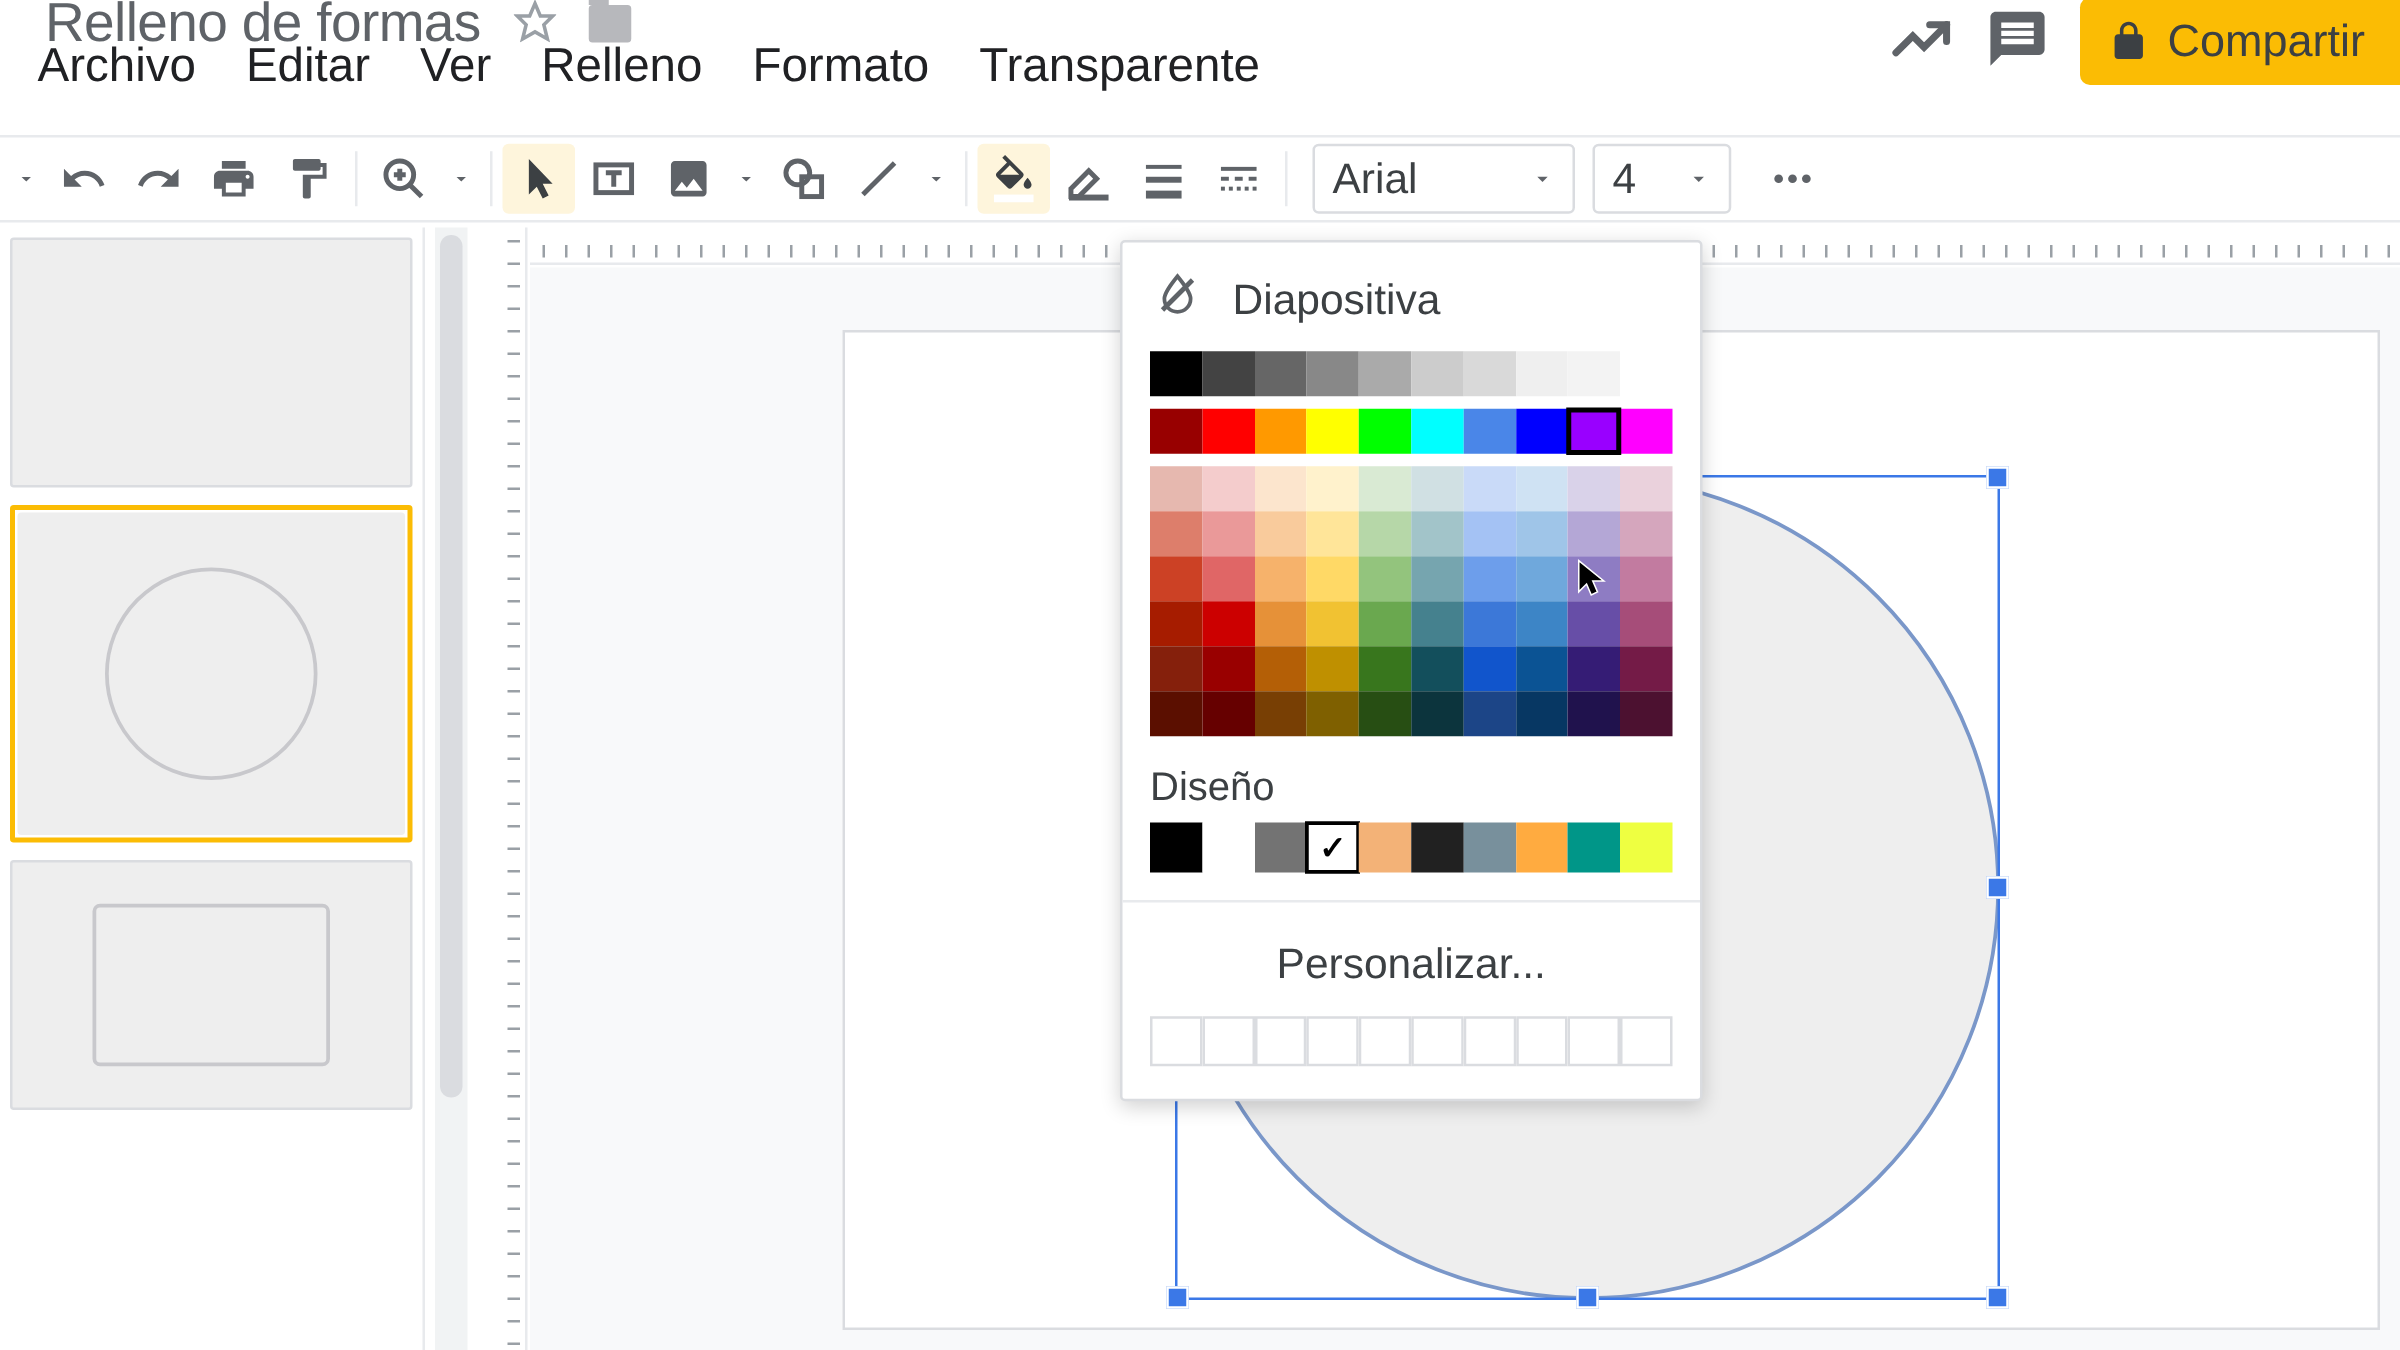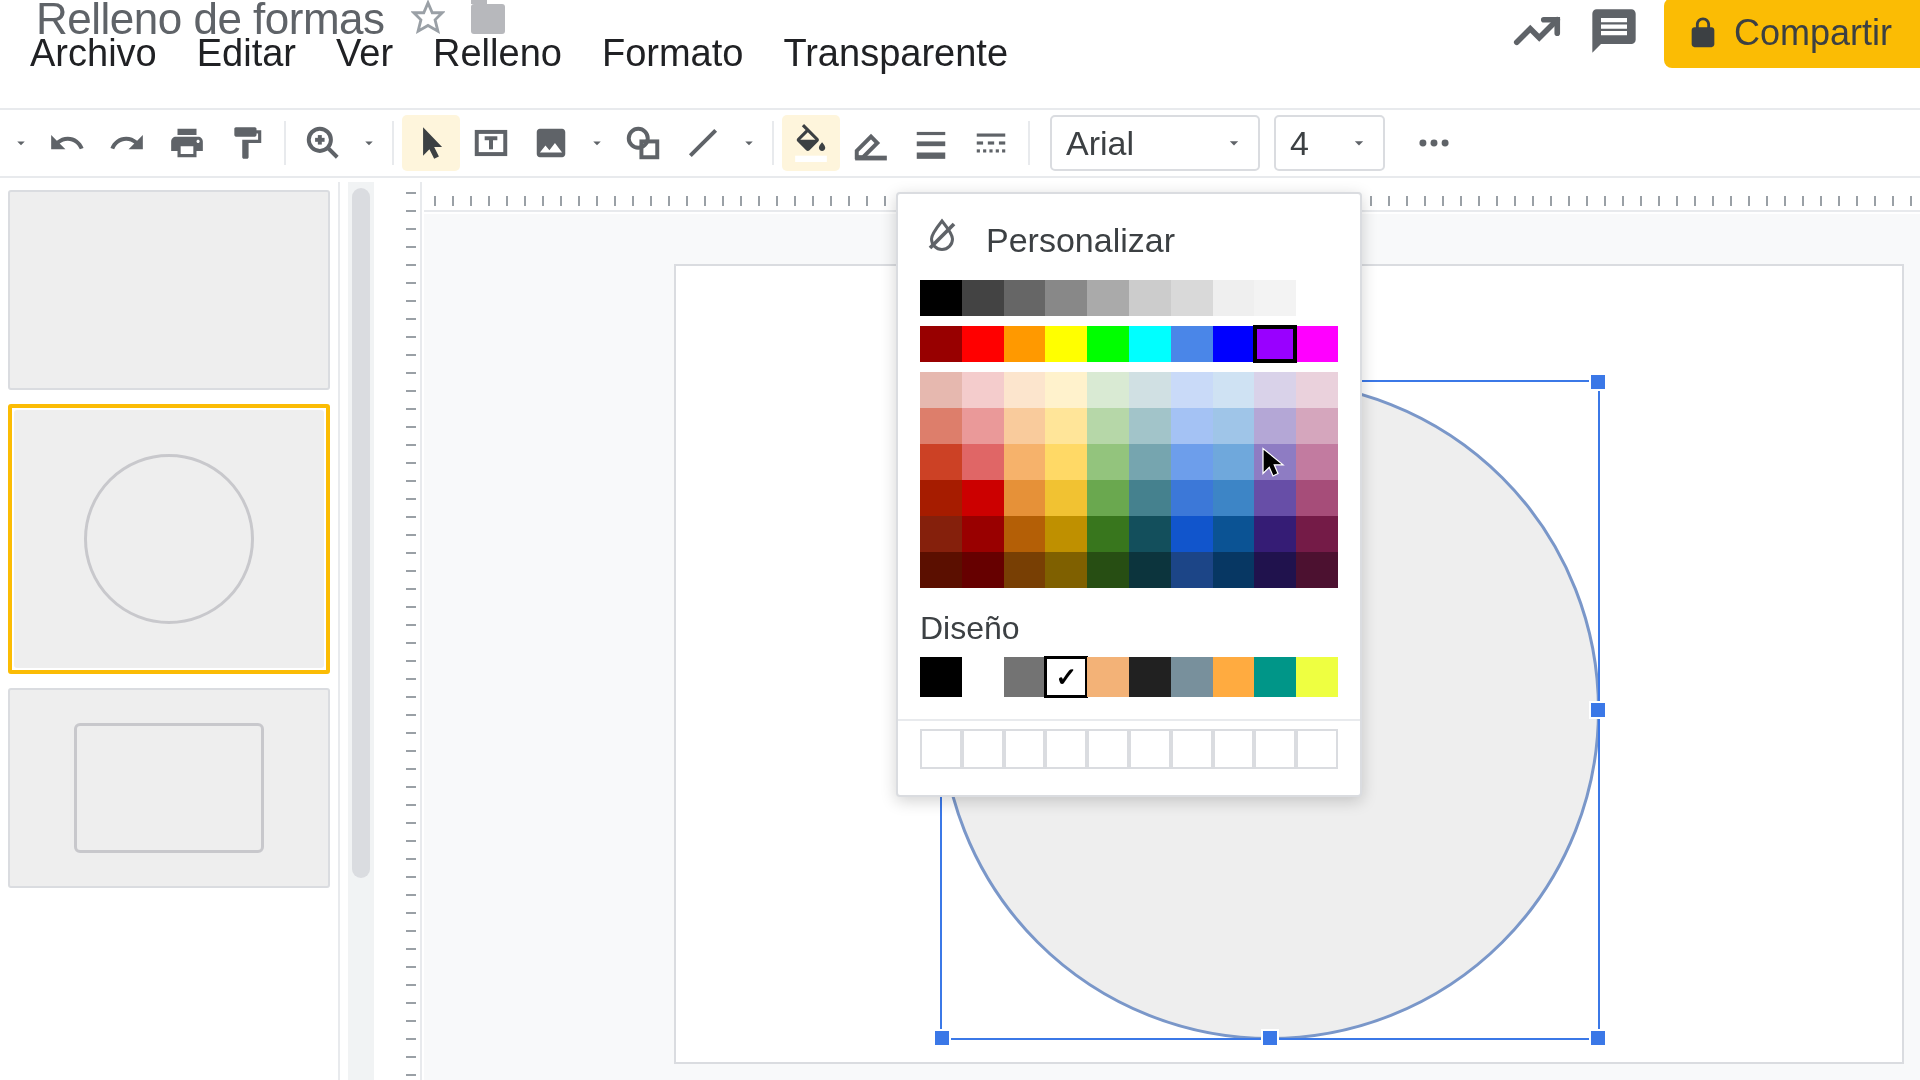--- a/index.html
+++ b/index.html
@@ -453,21 +453,21 @@
 </div>
 
 <div class="color-popup">
   <div class="transparent-row">
     <span class="no-color-icon">
       <svg viewBox="0 0 24 24" fill="#5f6368">
           <path d="M12 2C8 7 5 11 5 14a7 7 0 0014 0c0-3-3-7-7-12z" fill="none" stroke="#5f6368" stroke-width="2"></path>
           <line x1="4" y1="20" x2="20" y2="4" stroke="#5f6368" stroke-width="2.5"></line>
         </svg>
     </span>
-    <span>Personalizar</span>
+    <span>Diapositiva</span>
   </div>
 
   <div class="palette" id="palette">
       <div class="swatch-row">
         <div class="swatch" style="background: rgb(0, 0, 0);"></div>
         <div class="swatch" style="background: rgb(67, 67, 67);"></div>
         <div class="swatch" style="background: rgb(102, 102, 102);"></div>
         <div class="swatch" style="background: rgb(136, 136, 136);"></div>
         <div class="swatch" style="background: rgb(170, 170, 170);"></div>
         <div class="swatch" style="background: rgb(204, 204, 204);"></div>
@@ -572,20 +572,21 @@
       <div class="theme-sw checked" style="background: rgb(255, 255, 255);"></div>
       <div class="theme-sw" style="background: rgb(243, 178, 119);"></div>
       <div class="theme-sw" style="background: rgb(33, 33, 33);"></div>
       <div class="theme-sw" style="background: rgb(120, 144, 156);"></div>
       <div class="theme-sw" style="background: rgb(255, 171, 64);"></div>
       <div class="theme-sw" style="background: rgb(0, 150, 136);"></div>
       <div class="theme-sw" style="background: rgb(238, 255, 65);"></div>
     </div>
 
   <div class="hr"></div>
+  <div class="custom-label">Personalizar...</div>
   <div class="custom-row" id="custom-row">
       <div class="custom-sw"></div>
       <div class="custom-sw"></div>
       <div class="custom-sw"></div>
       <div class="custom-sw"></div>
       <div class="custom-sw"></div>
       <div class="custom-sw"></div>
       <div class="custom-sw"></div>
       <div class="custom-sw"></div>
       <div class="custom-sw"></div>

